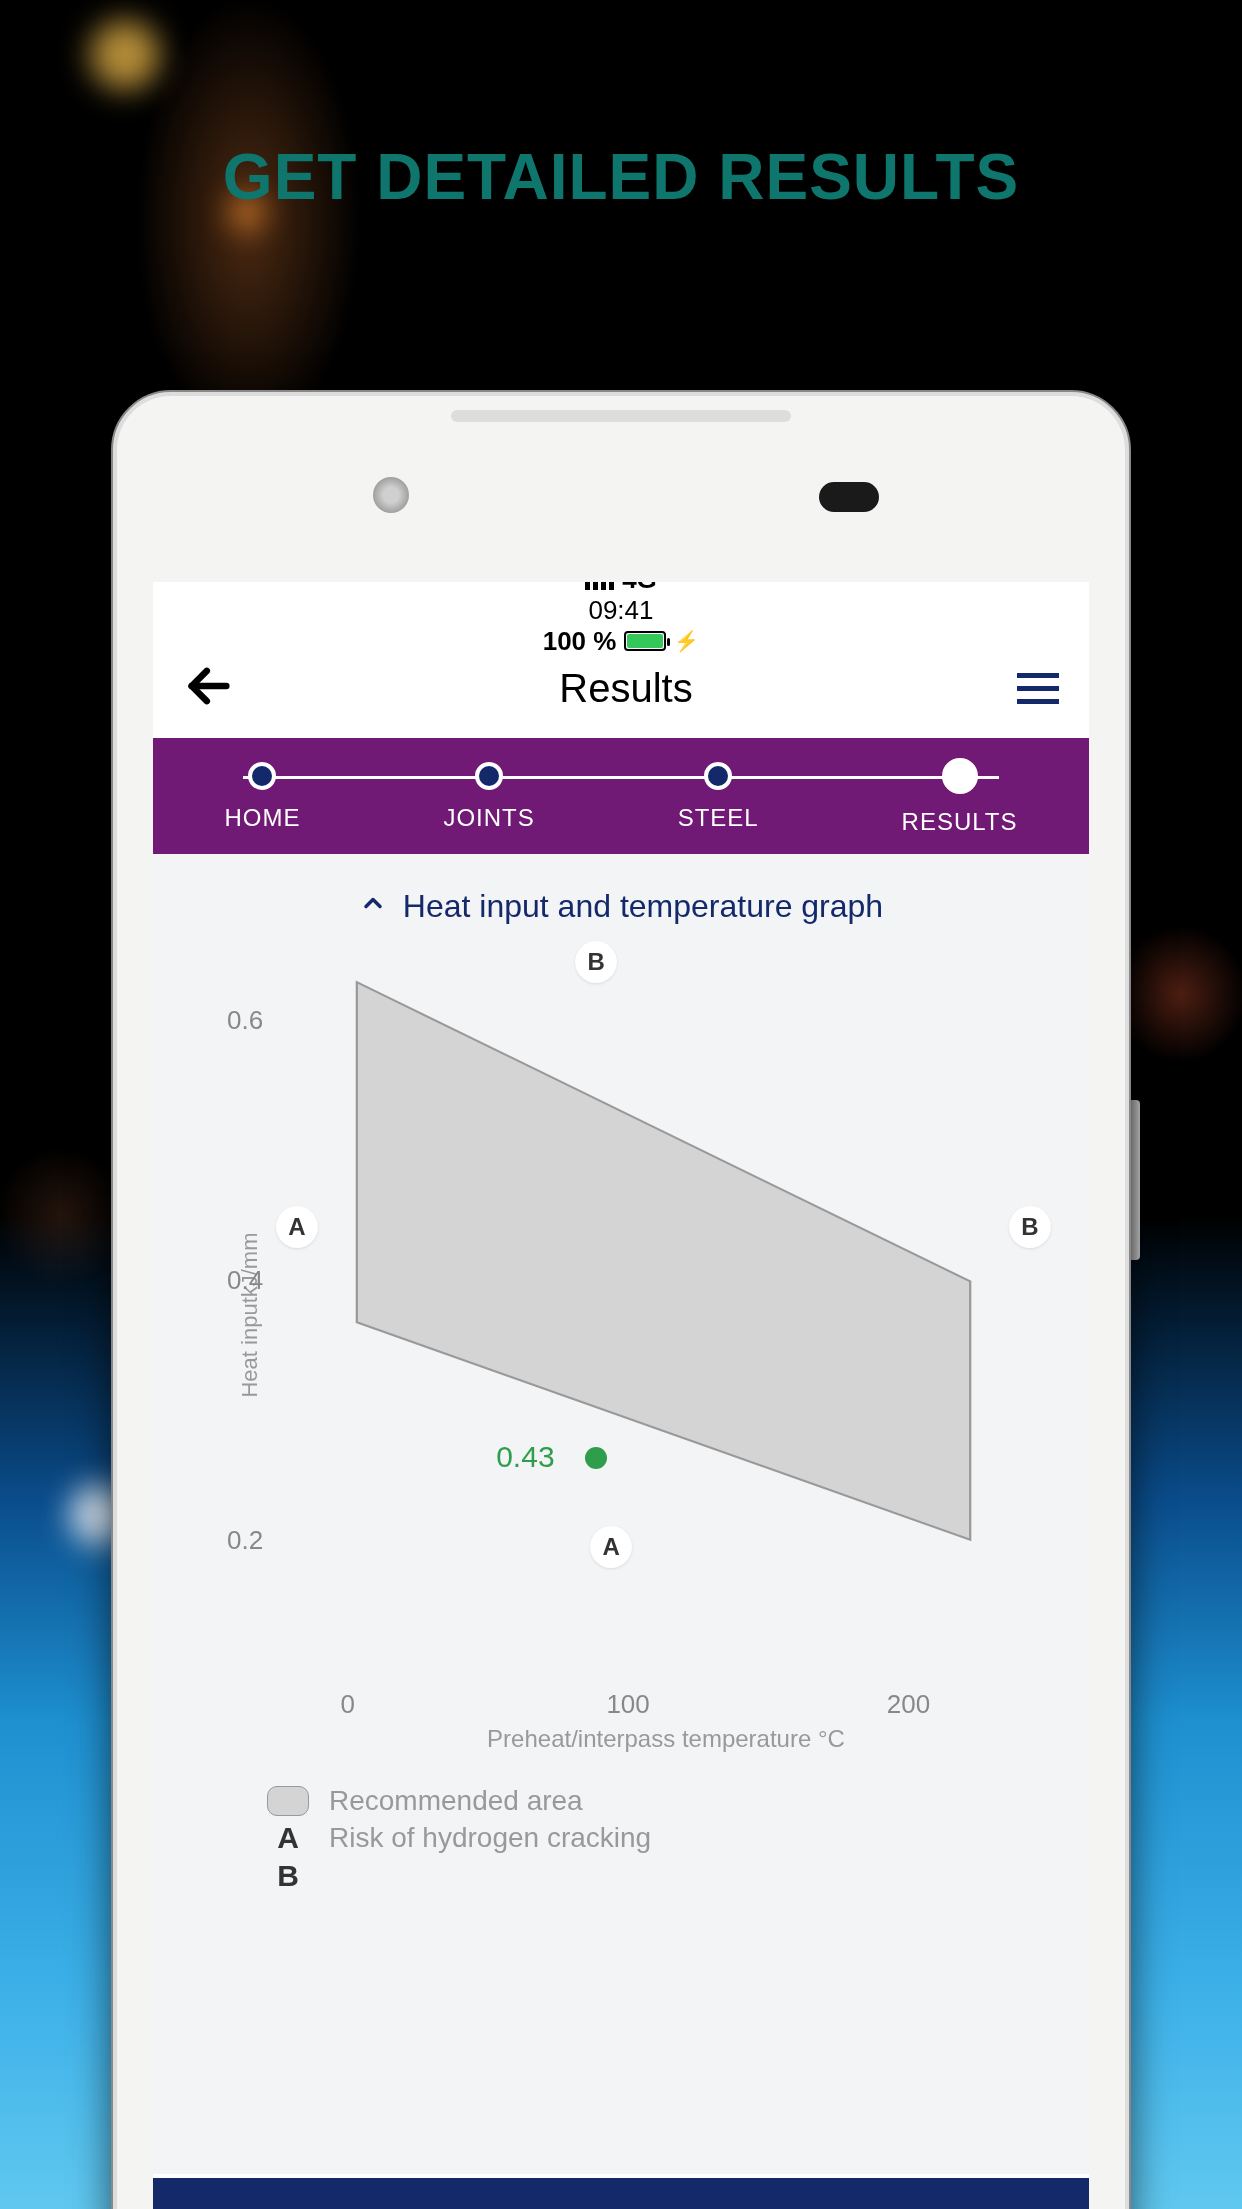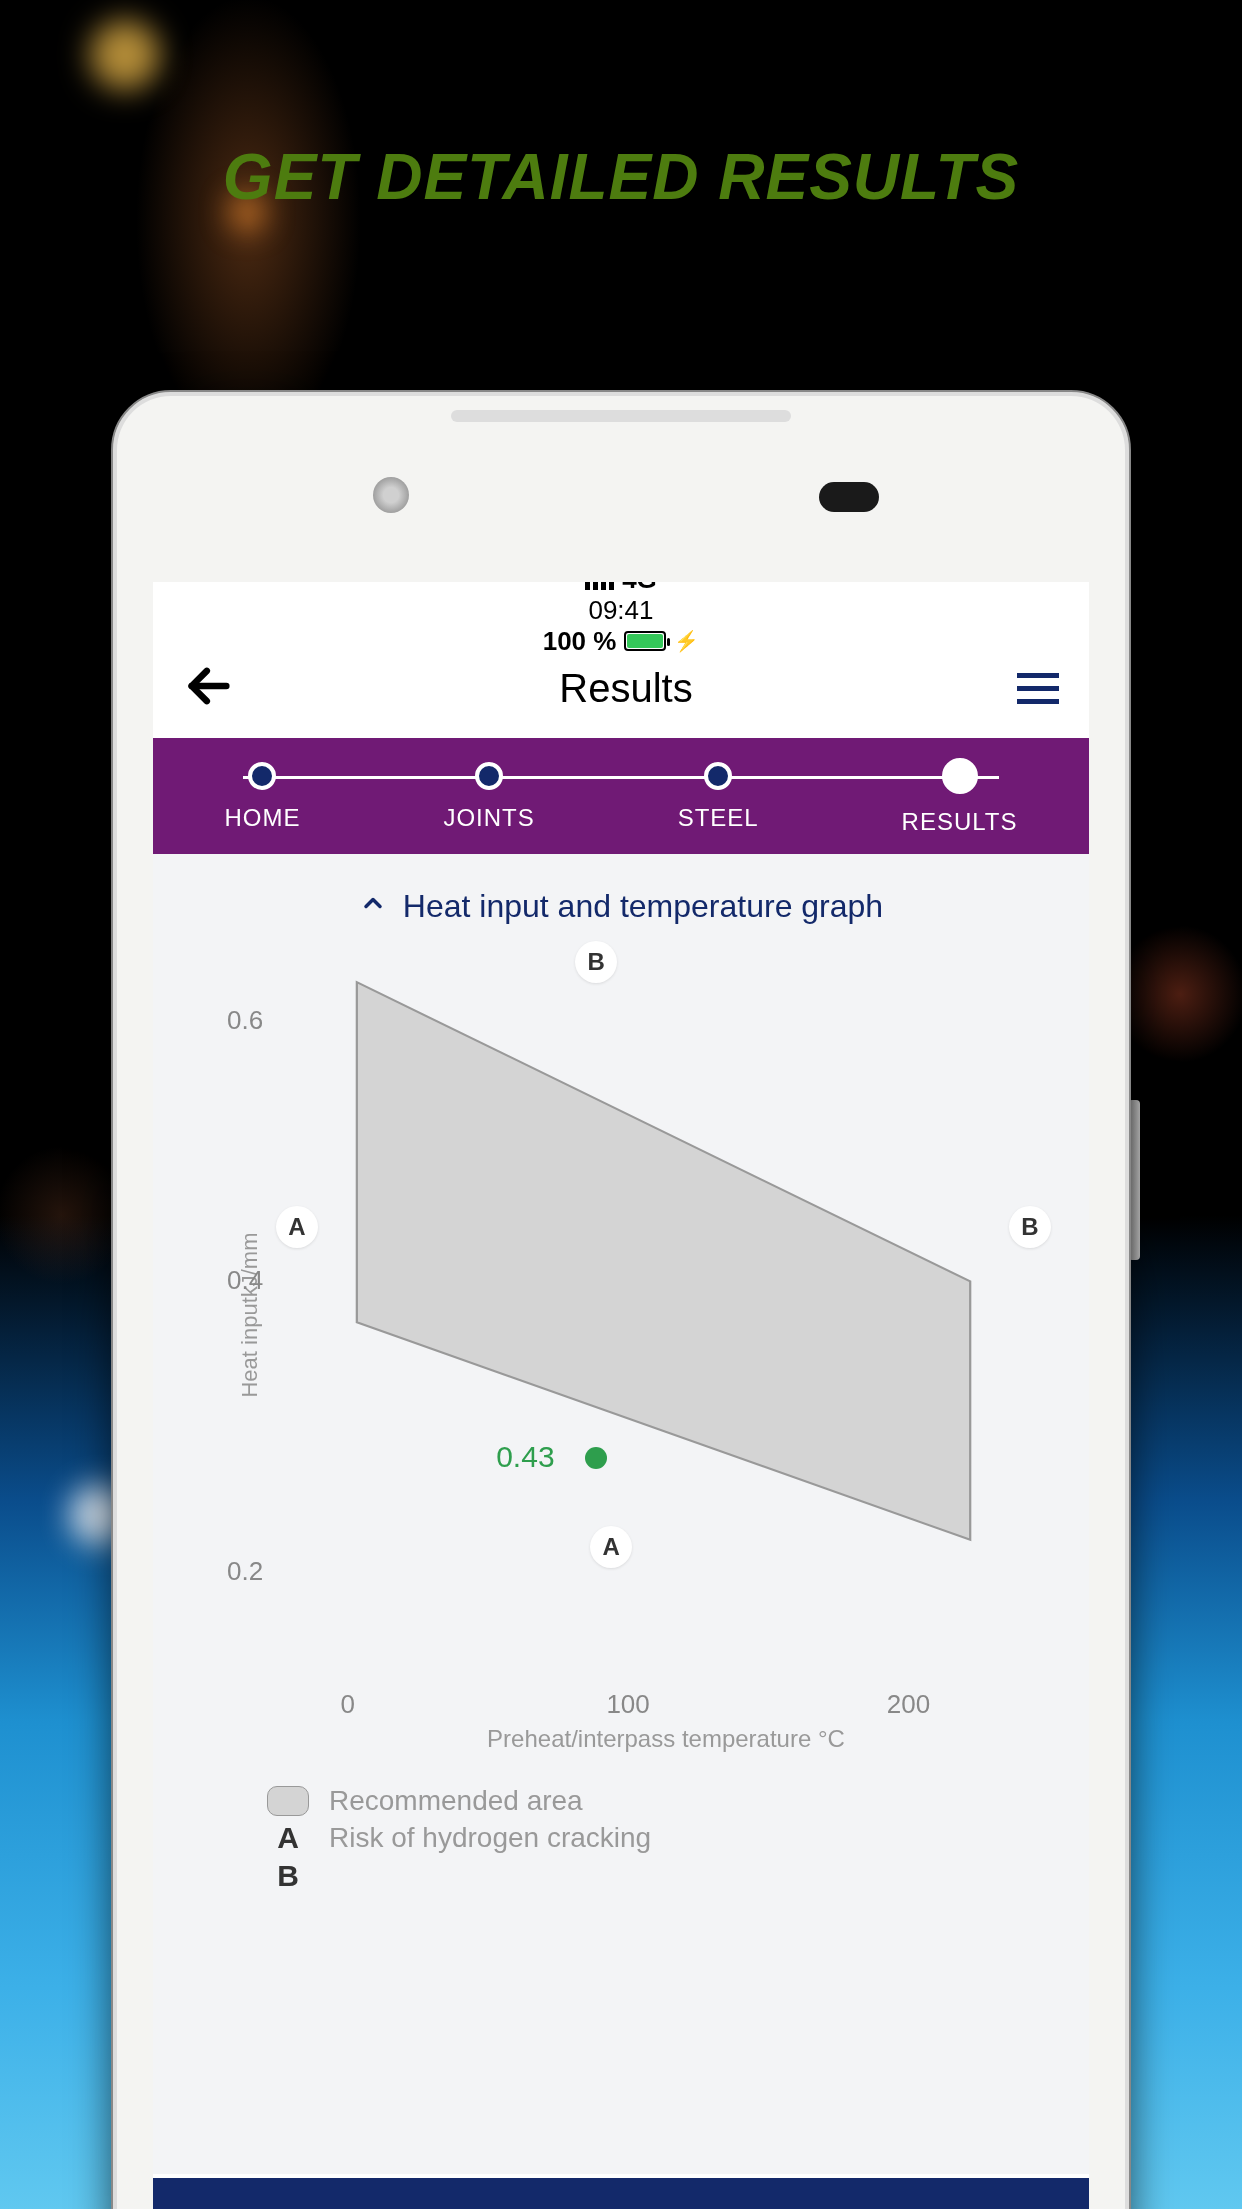--- a/index.html
+++ b/index.html
@@ -13,25 +13,24 @@
       font-family: -apple-system, BlinkMacSystemFont, "Segoe UI", sans-serif;
       position: relative;
       overflow: hidden;
     }
 
     .promo-heading {
       position: absolute;
       top: 140px;
       left: 50%;
       transform: translateX(-50%);
-      color: #4d7c0f;
+      color: #0f766e;
       font-size: 64px;
       font-weight: 900;
       letter-spacing: 1px;
-      font-style: italic;
       white-space: nowrap;
     }
 
     .phone-frame {
       position: absolute;
       top: 390px;
       left: 50%;
       transform: translateX(-50%);
       width: 1020px;
       height: 1880px;
@@ -176,21 +175,21 @@
     .ylabel{
       position:absolute;left:-10px;top:50%;
       transform:translateY(-50%) rotate(-90deg);
       transform-origin:center;
       color:#999;font-size:22px;
       white-space:nowrap;
     }
     .ytick{position:absolute;left:50px;color:#888;font-size:26px;}
     .ytick-06{top:50px;}
     .ytick-04{top:310px;}
-    .ytick-02{top:601px;}
+    .ytick-02{top:570px;}
 
     .plot-region{
       position:absolute;
       left:120px;top:0;right:20px;bottom:40px;
     }
     .polygon-svg{width:100%;height:100%;}
     .data-point{position:absolute;width:22px;height:22px;background:#2e9e4d;border-radius:50%;}
     .data-label{position:absolute;color:#2e9e4d;font-size:30px;font-weight:500;}
     .corner-label{
       position:absolute;

